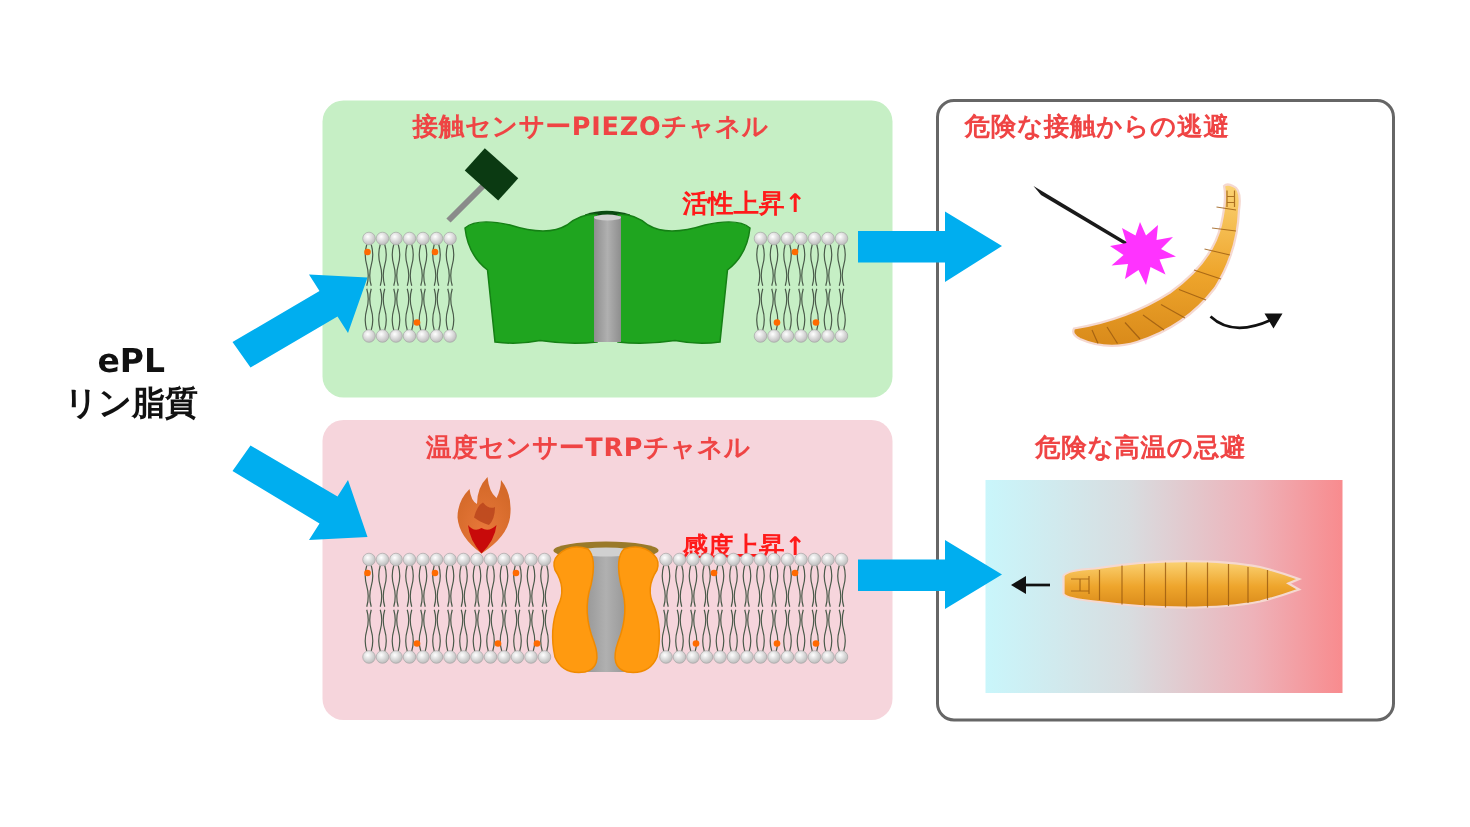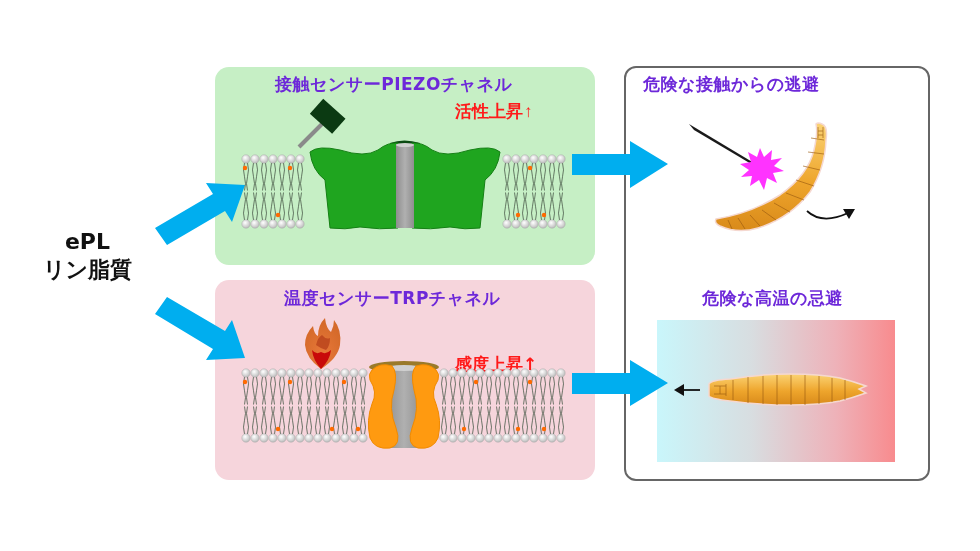--- a/index.html
+++ b/index.html
@@ -3,46 +3,46 @@
   <meta charset="utf-8">
   <style>
     html, body { margin: 0; padding: 0; background: #ffffff; }
     body { width: 980px; height: 551px; position: relative; overflow: hidden;
            font-family: "DejaVu Sans", sans-serif; }
     .abs { position: absolute; }
     .panel { position: absolute; border-radius: 14px; }
     .panel-green { left: 215px; top: 67px; width: 380px; height: 198px; background: #c6efc5; }
     .panel-pink { left: 215px; top: 280px; width: 380px; height: 200px; background: #f6d5dc; }
     .panel-right { left: 624px; top: 66px; width: 306px; height: 415px; border: 2px solid #666; border-radius: 12px; background: #fff; box-sizing: border-box; }
-    .title { position: absolute; font-weight: bold; font-size: 17px; color: #6d28d9; white-space: nowrap; letter-spacing: 0.5px; }
+    .title { position: absolute; font-weight: bold; font-size: 17px; color: #ef4444; white-space: nowrap; letter-spacing: 0.5px; }
     .red-label { position: absolute; font-weight: bold; font-size: 17px; color: #ff1a1a; white-space: nowrap; }
     .lipid-label { position: absolute; left: 40px; top: 228px; width: 95px; text-align: center; font-weight: bold; font-size: 22px; line-height: 28px; color: #111; }
     svg { position: absolute; left: 0; top: 0; overflow: visible; }
     .gradient-box { position: absolute; left: 657px; top: 320px; width: 238px; height: 142px;
       background: linear-gradient(to right, #c9f6fb 0%, #d8dde0 40%, #eeb2b9 75%, #f88b8e 100%); }
   </style>
 </head>
 <body>
 
 <div class="lipid-label">
   <div>ePL</div>
   <div>リン脂質</div>
 </div>
 
 <div class="panel panel-green"></div>
 <div class="panel panel-pink"></div>
 <div class="panel-right abs"></div>
 <div class="gradient-box"></div>
 
 <div class="title" style="left:275px; top:73px;">接触センサーPIEZOチャネル</div>
-<div class="red-label" style="left:455px; top:100px;font-family:Liberation Mono, monospace;">活性上昇↑</div>
+<div class="red-label" style="left:455px; top:124px;">活性上昇↑</div>
 <div class="title" style="left:284px; top:287px;">温度センサーTRPチャネル</div>
 <div class="red-label" style="left:455px; top:329px;margin-top:24px;">感度上昇↑</div>
 <div class="title" style="left:643px; top:73px;">危険な接触からの逃避</div>
-<div class="title" style="left:690px; top:287px;margin-left:12px;">危険な高温の忌避</div>
+<div class="title" style="left:690px; top:287px;">危険な高温の忌避</div>
 
 <svg width="980" height="551">
   <defs>
     <radialGradient id="headGrad" cx="40%" cy="35%" r="70%">
       <stop offset="0%" stop-color="#ffffff"></stop>
       <stop offset="100%" stop-color="#b8b8b8"></stop>
     </radialGradient>
     <linearGradient id="larvaGradV" x1="0" y1="0" x2="0" y2="1">
       <stop offset="0%" stop-color="#fbd374"></stop>
       <stop offset="55%" stop-color="#eea52c"></stop>

